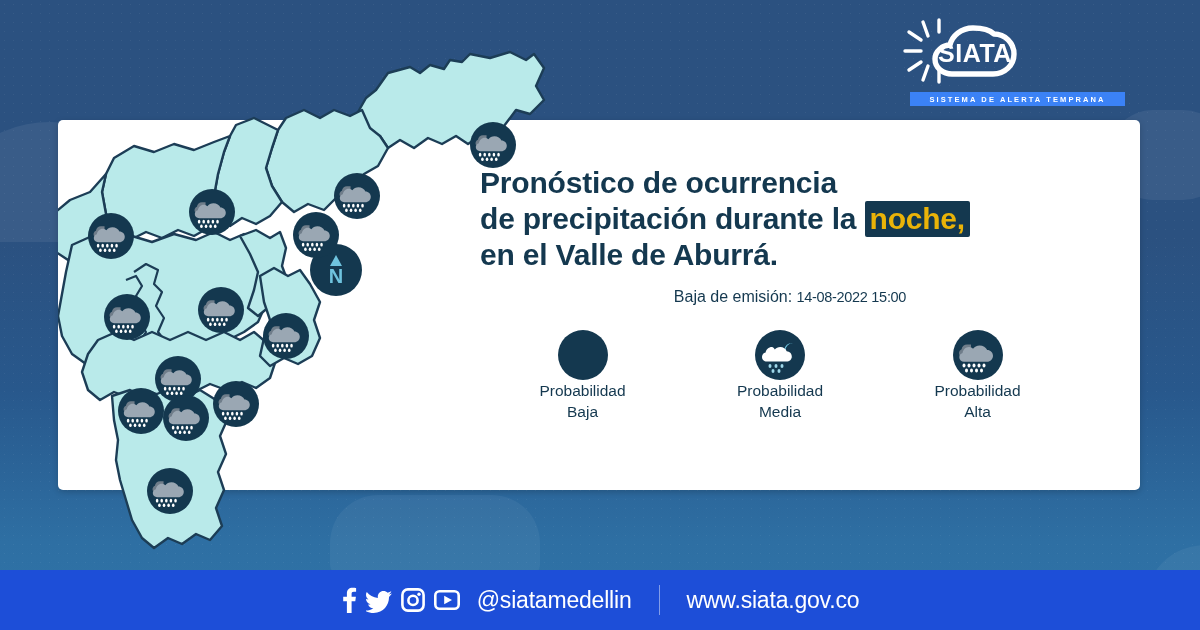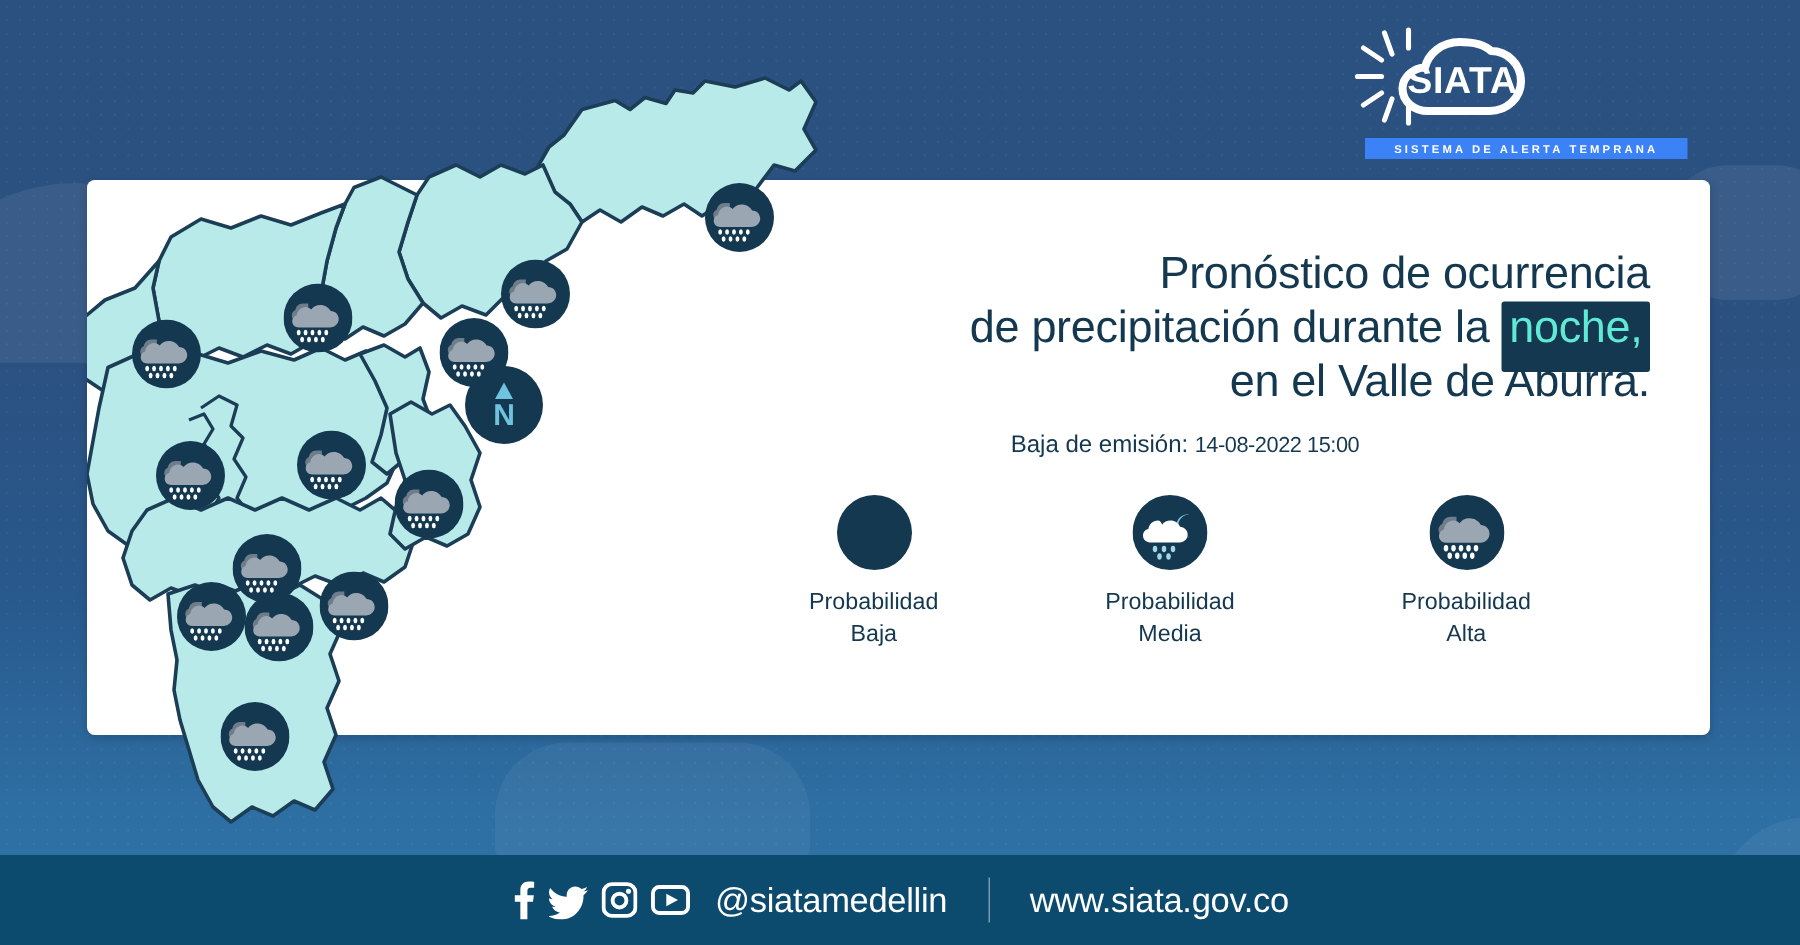--- a/index.html
+++ b/index.html
@@ -43,50 +43,50 @@
     box-shadow:0 2px 6px rgba(0,0,0,0.18);
   }
 
   
   #map { position:absolute; left:58px; top:40px; width:500px; height:540px; overflow:visible; }
   #map svg { position:absolute; left:0; top:0; }
 
   
   #textblock { position:absolute; left:480px; top:165px; width:620px; }
   #headline {
-    color:#14384f; font-size:30px; font-weight:400; line-height:36px;
-    text-align:right; letter-spacing:-0.2px;
+    color:#14384f; font-size:30px; font-weight:700; line-height:36px;
+    text-align:left; letter-spacing:-0.2px;
   }
   #headline .hl {
-    background:#14384f; color:#5eead4; padding:1px 5px 13px 5px;
+    background:#14384f; color:#eab308; padding:1px 5px 2px 5px;
     border-radius:2px;
   }
   #fecha {
     margin-top:14px; text-align:center; color:#14384f;
     font-size:15.5px; line-height:20px;
   }
   #fecha .lbl { font-size:16px; }
   #fecha .val { font-size:14.5px; letter-spacing:-0.3px; }
 
   
   #legend {
     position:absolute; left:490px; top:330px; width:580px; height:120px;
     display:flex; justify-content:space-between; align-items:flex-start;
   }
   .leg-item { width:185px; display:flex; flex-direction:column; align-items:center; }
   .leg-icon { width:50px; height:50px; }
   .leg-label {
-    margin-top:11px; text-align:center; color:#14384f;
+    text-align:center; color:#14384f;
     font-size:15.5px; line-height:21px; white-space:pre-line;
   }
 
   
   #footer {
     position:absolute; left:0; bottom:0; width:1200px; height:60px;
-    background:#0c4a6e; display:flex; align-items:center; justify-content:center;
+    background:#1d4ed8; display:flex; align-items:center; justify-content:center;
   }
   #footer .social { display:flex; align-items:center; gap:9px; }
   #footer .social svg { display:block; }
   #footer .handle {
     color:#ffffff; font-size:23px; margin-left:17px; letter-spacing:-0.2px;
   }
   #footer .divider {
     width:1px; height:30px; background:rgba(255,255,255,0.45);
     margin:0 27px;
   }

